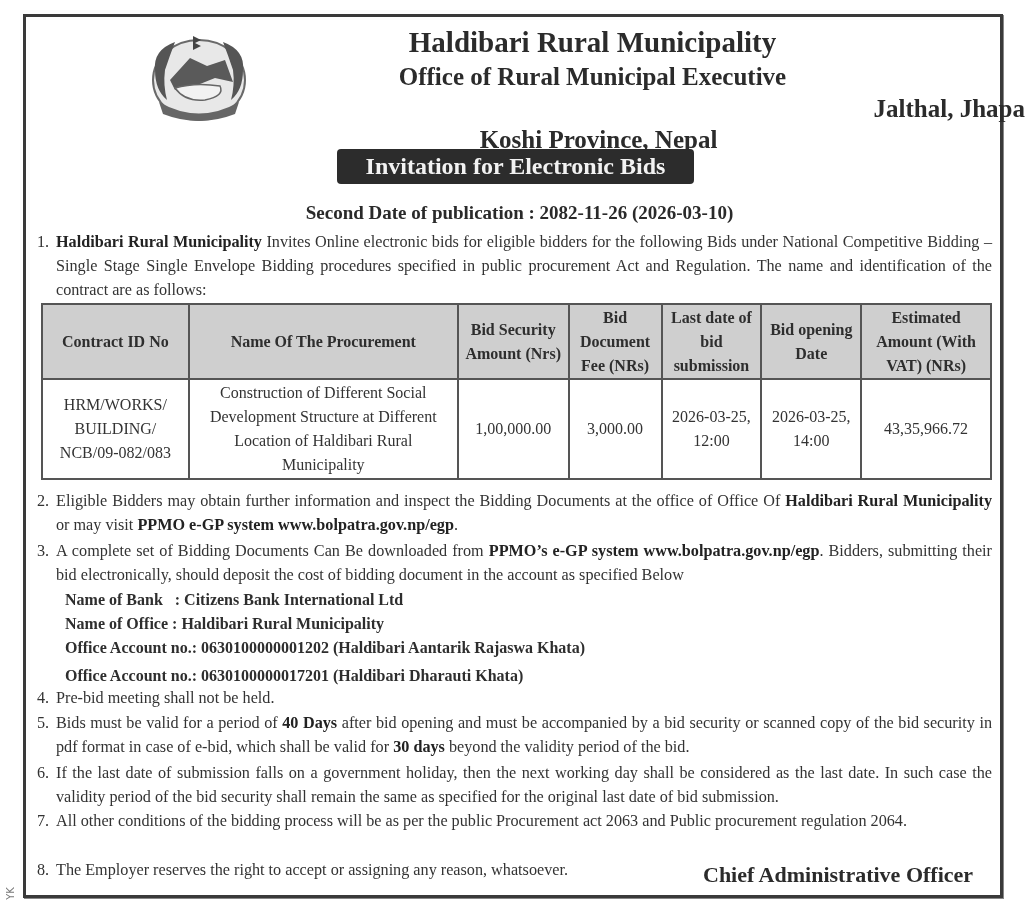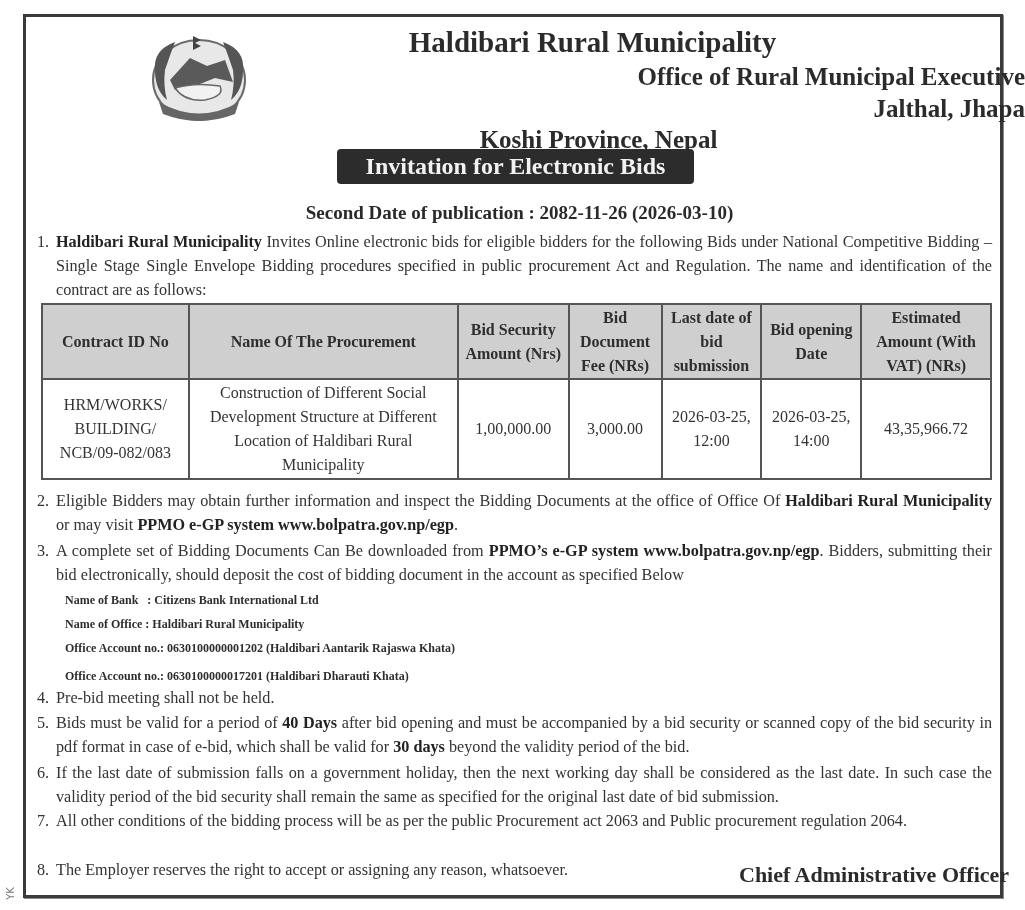--- a/index.html
+++ b/index.html
@@ -4,50 +4,50 @@
 <style>
   html, body { margin: 0; padding: 0; background: #ffffff; }
   body { width: 1025px; height: 910px; position: relative; overflow: hidden;
          font-family: "Liberation Serif", "DejaVu Serif", serif; color: #2a2a2a; }
   .frame { position: absolute; left: 23px; top: 14px; width: 980px; height: 884px;
            border: 3px solid #3a3a3a; box-sizing: border-box; background: #fff;
            box-shadow: 1px 1px 0 #888; }
   .emblem { position: absolute; left: 145px; top: 30px; width: 108px; height: 95px; }
   .hdr { position: absolute; left: 0; right: 0; text-align: center; font-weight: bold; color: #2b2b2b; }
   .h1 { top: 26px; font-size: 29px; left: 160px; }
-  .h2 { top: 63px; font-size: 25px; left: 160px; text-align: right; }
+  .h2 { top: 63px; font-size: 25px; left: 160px; }
   .h3 { top: 95px; font-size: 25px; left: 160px; text-align: right; }
   .h4 { top: 126px; font-size: 25px; left: 172px; }
   .banner { position: absolute; left: 337px; top: 149px; width: 357px; height: 35px;
             background: #2c2c2c; color: #f2f2f2; border-radius: 4px; font-weight: bold;
             font-size: 24px; line-height: 35px; text-align: center; }
   .pubdate { position: absolute; left: 0; right: 0; top: 202px; text-align: center;
              font-weight: bold; font-size: 19px; padding-left: 14px; }
   .para { position: absolute; left: 37px; width: 955px; font-size: 16.2px; line-height: 24px; color: #333; text-align: justify; }
   .para .num { position: absolute; left: 0; top: 0; }
   .para .txt { display: block; margin-left: 19px; }
   .para b { color: #222; }
   .p1 { top: 230px; }
   table.bids { position: absolute; left: 41px; top: 303px; width: 951px; border-collapse: collapse;
                font-size: 16px; color: #333; }
   table.bids th, table.bids td { border: 2px solid #555; text-align: center; vertical-align: middle;
                                  padding: 0 3px; line-height: 24px; }
   table.bids th { background: #cfcfcf; font-weight: bold; height: 73px; color: #2e2e2e; }
   table.bids td { height: 98px; background: #fff; }
   .p2 { top: 489px; }
   .p3 { top: 539px; }
-  .bank { position: absolute; left: 65px; font-weight: bold; font-size: 12px; line-height: 24px; color: #2e2e2e; }
+  .bank { position: absolute; left: 65px; font-weight: bold; font-size: 16px; line-height: 24px; color: #2e2e2e; }
   .b1 { top: 588px; } .b2 { top: 612px; } .b3 { top: 636px; text-align: center; } .b4 { top: 664px; }
   .bank .lbl { display: inline-block; }
   .p4 { top: 686px; }
   .p5 { top: 711px; }
   .p6 { top: 761px; }
   .p7 { top: 809px; }
   .p8 { top: 858px; width: 640px; }
-  .signature { position: absolute; left: 703px; top: 862px; font-size: 22px; font-weight: bold; color: #2b2b2b; margin-left: 36px; }
+  .signature { position: absolute; left: 703px; top: 862px; font-size: 22px; font-weight: bold; color: #2b2b2b; }
   .corner-mark { position: absolute; left: 4px; top: 888px; font-size: 10px; color: #777;
                  font-family: "DejaVu Sans", sans-serif; transform: rotate(-90deg); }
 </style>
 </head>
 <body>
 
 <div class="frame"></div>
 
 <svg class="emblem" viewBox="0 0 108 95">
   <ellipse cx="54" cy="50" rx="46" ry="40" fill="#e8e8e8" stroke="#6a6a6a" stroke-width="2"></ellipse>

